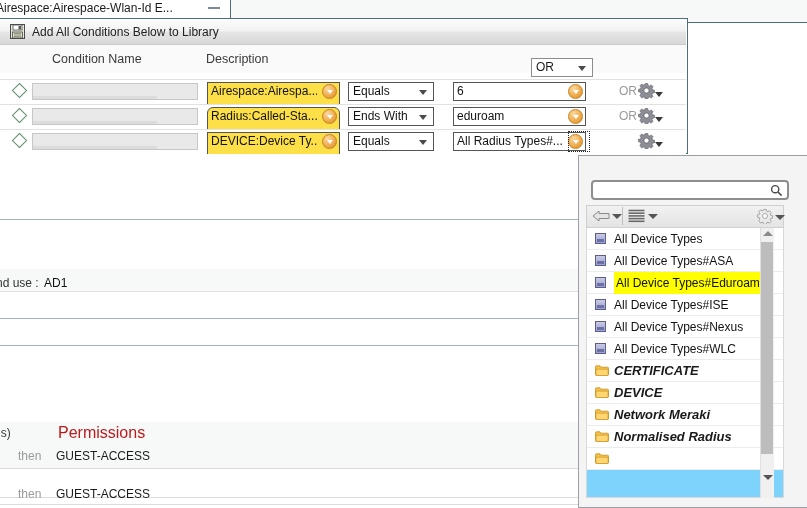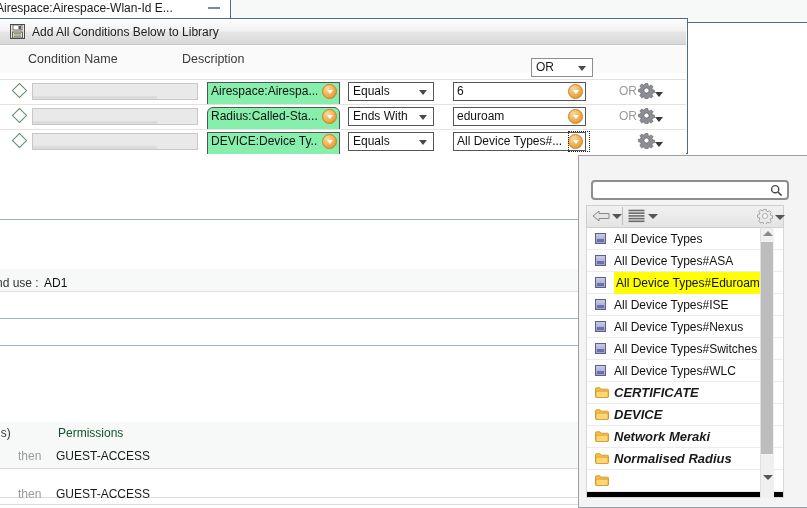--- a/index.html
+++ b/index.html
@@ -43,21 +43,21 @@
   #cond-titlebar{
     left:0;top:0;width:686px;height:26px;
     background:linear-gradient(to bottom,#fdfdfd 0%,#f2f2f2 48%,#e6e6e6 52%,#d8d8d8 100%);
     border-bottom:1px solid #c9c9c9;
     box-sizing:border-box;
   }
   #save-icon{left:10px;top:5px;width:15px;height:15px;}
   #cond-title-text{left:32px;top:5px;height:16px;line-height:16px;font-size:12px;color:#222;white-space:nowrap;text-align:right;}
 
   #cond-header-row{left:0;top:26px;width:686px;height:28px;background:#fafafa;}
-  .col-head{font-size:12.5px;color:#3a3a3a;line-height:28px;}
+  .col-head{font-size:12.5px;color:#3a3a3a;line-height:28px;margin-left:24px;}
   #head-condname{left:28px;top:26px;}
   #head-desc{left:182px;top:26px;}
 
   #or-select{
     left:531px;top:58px;width:62px;height:19px;
     border:1px solid #8d8d8d;background:#ffffff;box-sizing:border-box;
   }
   #or-select-label{left:536px;top:58px;height:19px;line-height:19px;font-size:12px;color:#1a1a1a;}
   #or-select-arrow{left:578px;top:66px;}
 
@@ -67,21 +67,21 @@
   #cond-row-2{top:129px;border-bottom:1px solid #e2e2e2;}
 
   .diamond{width:9px;height:9px;border:1px solid #5e8c6a;transform:rotate(45deg);background:#ffffff;}
   .name-input{
     width:166px;height:17px;background:#e9e9e9;border:1px solid #c7c7c7;box-sizing:border-box;
   }
   .name-input-inner{
     position:absolute;left:0;bottom:0;width:124px;height:3px;background:#dcdcdc;
   }
   .desc-box{
-    width:133px;height:33px;background:#86efac;border:1px solid #555555;box-sizing:border-box;
+    width:133px;height:33px;background:#fde047;border:1px solid #555555;box-sizing:border-box;
   }
   .desc-text{
     position:absolute;left:3px;top:0;height:17px;line-height:17px;font-size:12px;color:#111;
     white-space:nowrap;overflow:hidden;width:106px;
   }
   .orb{
     position:absolute;right:2px;top:1px;width:15px;height:15px;border-radius:50%;
     background:radial-gradient(circle at 35% 28%,#fbd9a0 0%,#f0ad4e 55%,#d4892c 100%);
     border:1px solid #c8821f;box-sizing:border-box;
   }
@@ -114,21 +114,21 @@
   #ad-strip{left:0;top:269px;width:578px;height:22px;background:#f7f8f8;border-bottom:1px solid #e0e0e0;}
   #ad-value{left:44px;top:276px;height:14px;line-height:14px;font-size:12px;color:#111;}
   #blank-1{left:0;top:292px;width:578px;height:26px;background:#ffffff;}
   #sep-2{left:0;top:318px;width:578px;height:1px;background:#9fb3bf;}
   #blank-2{left:0;top:319px;width:578px;height:26px;background:#ffffff;}
   #sep-3{left:0;top:345px;width:578px;height:1px;background:#9fb3bf;}
   #blank-3{left:0;top:346px;width:578px;height:76px;background:#ffffff;}
 
   #perm-head{left:0;top:422px;width:578px;height:22px;background:#f7f8f8;}
   #perm-head-left{left:-6px;top:425px;height:16px;line-height:16px;font-size:12px;color:#3a3a3a;white-space:nowrap;}
-  #perm-head-label{left:58px;top:425px;height:16px;line-height:16px;font-size:12px;color:#14532d;}
+  #perm-head-label{left:58px;top:425px;height:16px;line-height:16px;font-size:16px;color:#b91c1c;}
 
   #perm-row-0{left:0;top:444px;width:578px;height:24px;background:#f7f8f8;border-bottom:1px solid #dcdcdc;}
   #perm-row-0-then{left:18px;top:448px;height:16px;line-height:16px;font-size:12px;color:#9a9a9a;}
   #perm-row-0-val{left:56px;top:448px;height:16px;line-height:16px;font-size:12px;color:#1a1a1a;}
 
   #perm-row-1{left:0;top:469px;width:578px;height:28px;background:#ffffff;border-bottom:1px solid #dcdcdc;}
   #perm-row-1-then{left:18px;top:486px;height:16px;line-height:16px;font-size:12px;color:#9a9a9a;}
   #perm-row-1-val{left:56px;top:486px;height:16px;line-height:16px;font-size:12px;color:#1a1a1a;}
   #perm-row-1-sep{left:0;top:504px;width:578px;height:1px;background:#dcdcdc;}
 
@@ -158,21 +158,21 @@
   #tb-back{left:592px;top:209px;width:18px;height:14px;}
   #tb-back-arrow{left:612px;top:214px;}
   #tb-divider{left:622px;top:207px;width:1px;height:18px;background:#bdbdbd;}
   #tb-list{left:628px;top:209px;width:17px;height:14px;}
   #tb-list-arrow{left:648px;top:214px;}
   #tb-gear{left:757px;top:208px;width:16px;height:16px;}
   #tb-gear-arrow{left:775px;top:215px;}
 
   #sel-list{
     left:586px;top:228px;width:198px;height:270px;
-    background:#000000;border:1px solid #d8d8d8;border-top:none;box-sizing:border-box;
+    background:#7dd3fc;border:1px solid #d8d8d8;border-top:none;box-sizing:border-box;
     overflow:hidden;
   }
   .sel-item{
     position:relative;height:22px;border-bottom:1px solid #ececec;
     display:flex;align-items:center;padding-left:8px;box-sizing:border-box;
     background:#ffffff;
   }
   .sel-item .icon{width:11px;height:11px;margin-right:8px;flex:0 0 auto;position:relative;}
   .sq-icon{background:linear-gradient(to bottom,#c9cbe4 0%,#9b9fd0 100%);border:1px solid #5c5f8c;box-sizing:border-box;}
   .sq-icon::after{content:"";position:absolute;left:1px;top:5px;width:7px;height:3px;background:#6d70a5;}
@@ -301,21 +301,21 @@
   </div>
 <div class="abs desc-box" style="left:207px;top:132px;">
   <div class="desc-text">DEVICE:Device Ty...</div>
   <div class="orb"></div>
 </div>
 <div class="abs op-box" style="left:348px;top:132px;">
   <div class="op-text">Equals</div>
   <div class="op-arrow"></div>
 </div>
 <div class="abs val-box" style="left:453px;top:132px;">
-  <div class="val-text">All Device Types#...</div>
+  <div class="val-text">All Radius Types#...</div>
   <div class="orb"></div>
 </div>
 <div class="abs focus-dotted" style="left:568px;top:131px;width:22px;height:21px;"></div>
 <div class="abs or-lbl" style="left:619px;top:132px;"></div>
 <div class="abs gear" style="left:638px;top:132px;">
   <svg width="17" height="17" viewBox="0 0 17 17">
     <g fill="#8d8d96" stroke="#5e5e68" stroke-width="0.6">
       <path d="M7.2 1.5h2.6l.35 1.9 1.5.6 1.6-1.1 1.85 1.85-1.1 1.6.6 1.5 1.9.35v2.6l-1.9.35-.6 1.5 1.1 1.6-1.85 1.85-1.6-1.1-1.5.6-.35 1.9H7.2l-.35-1.9-1.5-.6-1.6 1.1L1.9 13.3l1.1-1.6-.6-1.5-1.9-.35V7.25l1.9-.35.6-1.5-1.1-1.6L3.75 1.95l1.6 1.1 1.5-.6z"></path>
     </g>
     <circle cx="8.5" cy="8.5" r="2.6" fill="#ffffff" stroke="#5e5e68" stroke-width="0.8"></circle>
@@ -405,24 +405,20 @@
     <div class="sel-item">
       <span class="icon sq-icon"></span>
       <span class="sel-label">All Device Types#ISE</span>
     </div>
     <div class="sel-item">
       <span class="icon sq-icon"></span>
       <span class="sel-label">All Device Types#Nexus</span>
     </div>
     <div class="sel-item">
       <span class="icon sq-icon"></span>
-      <span class="sel-label">All Device Types#Switches</span>
-    </div>
-    <div class="sel-item">
-      <span class="icon sq-icon"></span>
       <span class="sel-label">All Device Types#WLC</span>
     </div>
     <div class="sel-item">
       <span class="icon folder-icon"><svg width="14" height="11" viewBox="0 0 14 11">
           <path d="M0.5 1.8 A1 1 0 0 1 1.5 0.8 H5 L6.2 2.2 H12.5 A1 1 0 0 1 13.5 3.2 V9.5 A1 1 0 0 1 12.5 10.5 H1.5 A1 1 0 0 1 0.5 9.5 Z" fill="#f5c044" stroke="#c79020" stroke-width="0.8"></path>
           <path d="M1 4.2 H13 V9.6 A0.9 0.9 0 0 1 12.1 10.5 H1.9 A0.9 0.9 0 0 1 1 9.6 Z" fill="#ffd672" stroke="#c79020" stroke-width="0.6"></path>
         </svg></span>
       <span class="sel-label folder">CERTIFICATE</span>
       <span class="sel-chevron"></span>
     </div>

